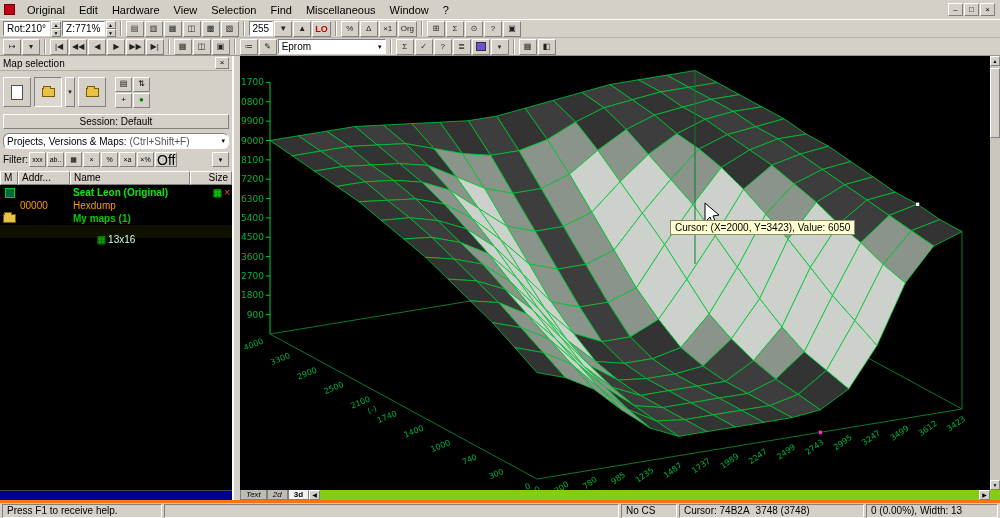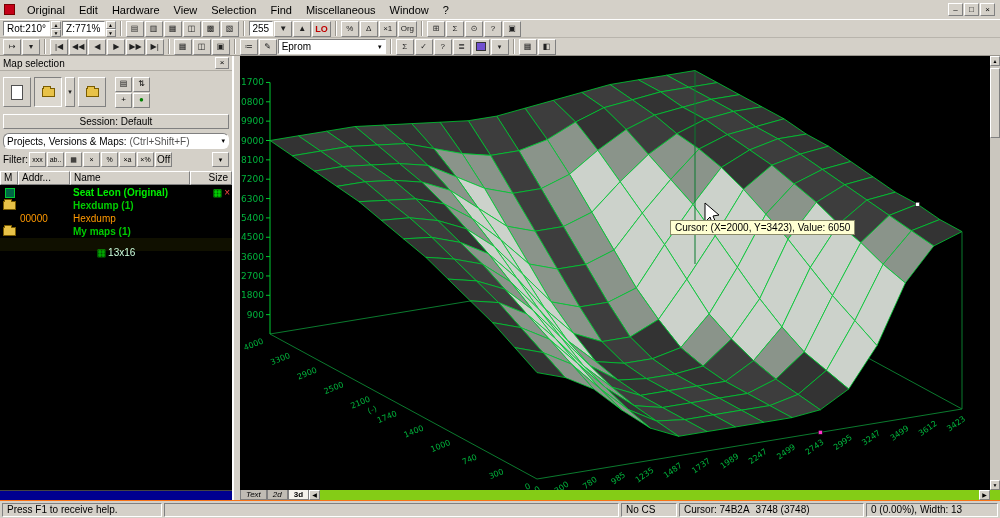--- a/index.html
+++ b/index.html
@@ -73,21 +73,21 @@
   .hbar{position:absolute;left:240px;top:490px;width:760px;height:10px;background:#84cc16;display:flex;align-items:flex-end;font-size:8px;}
   .tabstrip{display:flex;}
   .tab{padding:0 5px;line-height:9px;background:#c0bcb4;border:1px solid #808080;border-top:none;font-style:italic;}
   .tab.active{background:#f4f2ec;font-weight:bold;font-style:normal;}
   .hbtn{width:11px;font-size:6px;line-height:8px;text-align:center;background:#d4d0c8;border:1px solid;border-color:#fff #808080 #808080 #fff;}
   .htrack{flex:1;position:relative;}
   .hthumb{position:absolute;left:2px;top:0;height:10px;width:55%;background:#d4d0c8;border:1px solid;border-color:#fff #808080 #808080 #fff;}
   .corner{width:10px;background:#d4d0c8;}
 
   
-  .statusbar{position:absolute;left:0;top:500px;width:100%;height:18px;display:flex;gap:2px;align-items:center;padding:1px 2px;font-size:10px;background:#d4d0c8;border-top:1px solid #f97316;}
+  .statusbar{position:absolute;left:0;top:500px;width:100%;height:18px;display:flex;gap:2px;align-items:center;padding:1px 2px;font-size:10px;background:#d4d0c8;border-top:3px solid #f97316;}
   .sb{border:1px solid;border-color:#808080 #fff #fff #808080;height:14px;padding:0 4px;display:flex;align-items:center;gap:6px;white-space:nowrap;overflow:hidden;}
 </style>
 </head>
 <body>
 
 <div class="app">
 
   <div class="menubar">
     <div class="appicon"></div>
     <div class="menu-items">
@@ -234,48 +234,40 @@
       <span>Filter:</span>
       <span class="icon-group">
           <button class="fbtn">xxx</button>
           <button class="fbtn">ab..</button>
           <button class="fbtn">▦</button>
           <button class="fbtn">×</button>
           <button class="fbtn">%</button>
           <button class="fbtn">×a</button>
           <button class="fbtn">×%</button>
         </span>
-      <button class="fbtn" style="font-size:10px;">Off</button>
+      <button class="fbtn" style="font-size:14px;">Off</button>
       <button class="fbtn" style="margin-left:auto;">▾</button>
     </div>
     <div class="colhdr">
         <span class="c0">M</span>
         <span class="c1">Addr...</span>
         <span class="c2">Name</span>
         <span class="c3">Size</span>
       </div>
     <div class="maplist">
         <div class="map-row">
           <span class="cell-ic">
             <span class="proj-ico"></span>
           </span>
           <span class="cell-addr" style="color: rgb(0, 238, 0);"></span>
           <span class="cell-name" style="color: rgb(0, 238, 0); font-weight: bold;">Seat Leon (Original)</span>
           <span class="cell-right">
             <span style="color: rgb(0, 255, 0);">▦</span>
             <span style="color: rgb(255, 68, 68);">×</span>
           </span>
-        </div>
-        <div class="map-row">
-          <span class="cell-ic">
-            <span class="folder-ico"></span>
-          </span>
-          <span class="cell-addr" style="color: rgb(0, 204, 0);"></span>
-          <span class="cell-name" style="color: rgb(0, 204, 0); font-weight: bold;">Hexdump (1)</span>
-          <span class="cell-right"></span>
         </div>
         <div class="map-row">
           <span class="cell-ic"></span>
           <span class="cell-addr" style="color: rgb(255, 153, 0);">00000</span>
           <span class="cell-name" style="color: rgb(255, 153, 0);">Hexdump</span>
           <span class="cell-right"></span>
         </div>
         <div class="map-row">
           <span class="cell-ic">
             <span class="folder-ico"></span>

